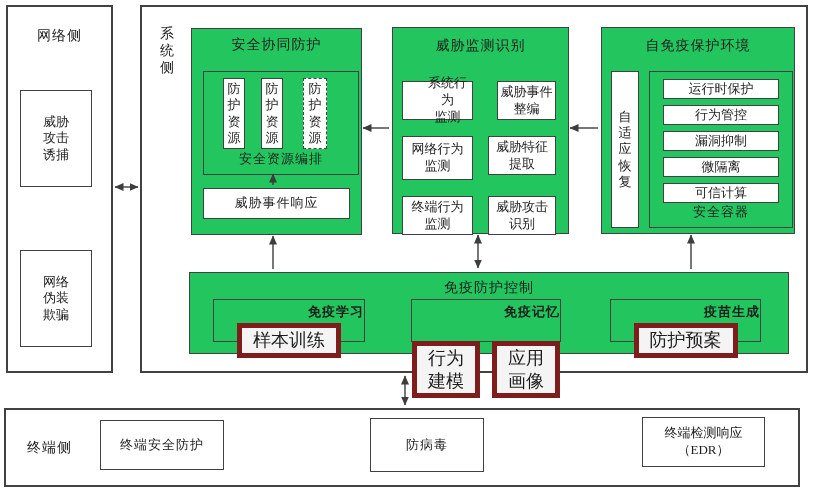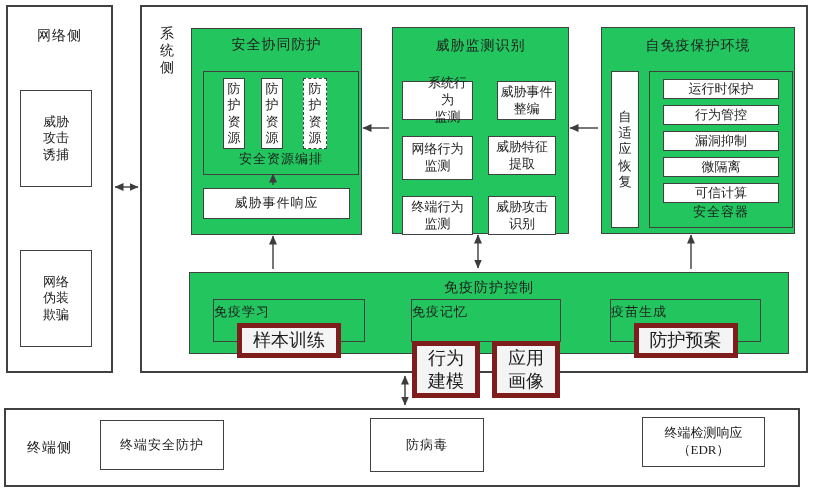--- a/index.html
+++ b/index.html
@@ -12,21 +12,21 @@
   .module{position:absolute;border:1.5px solid #414141;background:#22c55e;box-sizing:border-box;}
   .bx{position:absolute;border:1.5px solid #414141;background:#ffffff;box-sizing:border-box;
       display:flex;align-items:center;justify-content:center;text-align:center;}
   .ml{white-space:pre-line;}
   .t14{font-size:14px;line-height:1.3;}
   .t13{font-size:13px;line-height:1.3;}
   .title-line{position:absolute;left:0;right:0;text-align:center;font-size:14px;letter-spacing:1px;}
   .vtext{white-space:pre-line;text-align:center;font-size:13px;line-height:1.25;}
   .inner-chip{border:5px solid #7f1d1d;background:#f4f4f4;font-size:18px;line-height:1.25;
       padding:1px 11px;box-sizing:border-box;}
-  .grp-title{text-align:left;font-size:13px;margin-top:3px;letter-spacing:1px;}
+  .grp-title{text-align:right;font-size:13px;margin-top:3px;letter-spacing:1px;font-weight:bold;}
   .grp-items{display:flex;justify-content:center;gap:14px;margin-top:2px;}
   svg.arrows{position:absolute;left:0;top:0;width:816px;height:491px;pointer-events:none;}
   svg.arrows line{stroke:#3d3d3d;stroke-width:1.4px;}
   svg.arrows path{fill:#3d3d3d;}
 </style>
 </head>
 <body>
 
 <div class="stage">
 

